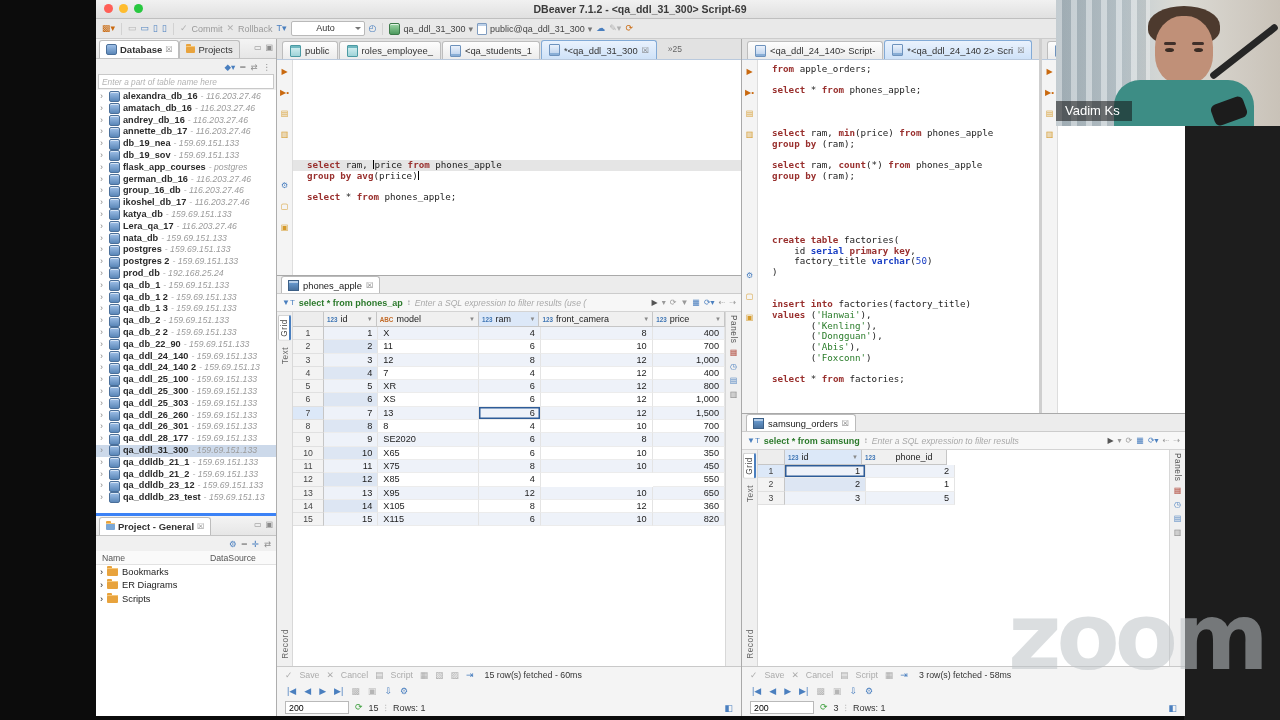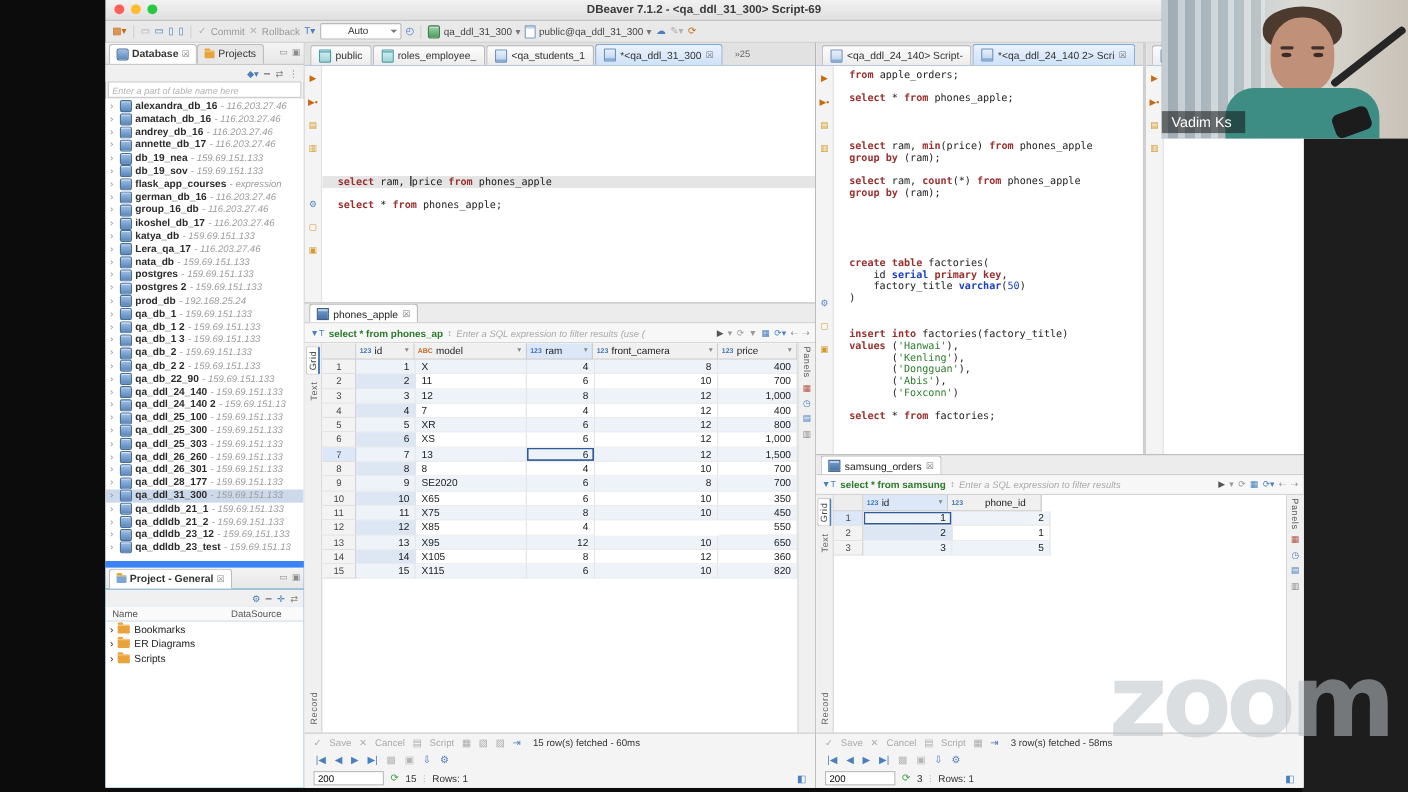--- a/index.html
+++ b/index.html
@@ -52,21 +52,21 @@
   .db-tree{flex:1;background:#fff;overflow:hidden;padding-top:1px}
   .trow{height:11.8px;line-height:11.8px;display:flex;align-items:center;gap:3px;padding-left:4px;
       white-space:nowrap;overflow:hidden}
   .trow.sel{background:#ccd9ea}
   .trow .chev{color:#888;font-size:9px;width:6px;flex:none}
   .trow .dbic{width:9px;height:9px;flex:none;border-radius:2px;background:linear-gradient(#9fc0e8,#5b87b8);
       box-shadow:inset 0 1px 0 rgba(255,255,255,.6);border:1px solid #4a6f9a}
   .trow .name{font-weight:bold;color:#2b2b2b;font-size:9.2px}
   .trow .host{color:#9b9b9b;font-style:italic;font-size:8.7px}
 
-  .proj-panel{height:200px;flex:none;display:flex;flex-direction:column;border-top:6px solid #3b82f6;background:#0ea5e9}
+  .proj-panel{height:200px;flex:none;display:flex;flex-direction:column;border-top:3px solid #3b82f6;background:#b91c1c}
   .proj-cols{height:13px;display:flex;font-size:8.7px;color:#555;background:#fafafa;border-bottom:1px solid #e2e2e2;align-items:center}
   .proj-cols .c1{width:108px;padding-left:6px}.proj-cols .c2{flex:1}
   .proj-tree{flex:1;background:#fff}
   .prow{height:13.5px;display:flex;align-items:center;gap:4px;padding-left:4px;font-size:9.3px;color:#222}
   .fold{width:11px;height:8px;background:#e8a33d;border-radius:1px;position:relative;box-shadow:inset 0 1px 0 #f6c77a;flex:none}
   .fold:before{content:"";position:absolute;top:-2px;left:0;width:5px;height:2px;background:#e8a33d;border-radius:1px 1px 0 0}
 
   
   .center-pane{width:464px;flex:none;display:flex;flex-direction:column;border-right:1px solid #a9a9a9;background:#fff}
   .right-pane{width:443px;flex:none;display:flex;flex-direction:column;background:#fff}
@@ -283,21 +283,21 @@
           <div class="trow">
             <span class="chev">›</span>
             <span class="dbic"></span>
             <span class="name">db_19_sov</span>
             <span class="host">- 159.69.151.133</span>
           </div>
           <div class="trow">
             <span class="chev">›</span>
             <span class="dbic"></span>
             <span class="name">flask_app_courses</span>
-            <span class="host">- expression</span>
+            <span class="host">- postgres</span>
           </div>
           <div class="trow">
             <span class="chev">›</span>
             <span class="dbic"></span>
             <span class="name">german_db_16</span>
             <span class="host">- 116.203.27.46</span>
           </div>
           <div class="trow">
             <span class="chev">›</span>
             <span class="dbic"></span>
@@ -539,20 +539,21 @@
             <div class="cl">&nbsp;</div>
             <div class="cl">&nbsp;</div>
             <div class="cl">&nbsp;</div>
             <div class="cl">&nbsp;</div>
             <div class="cl">&nbsp;</div>
             <div class="cl">&nbsp;</div>
             <div class="cl">&nbsp;</div>
             <div class="cl">&nbsp;</div>
             <div class="cl">&nbsp;</div>
             <div class="cl hl"><span class="tk-kw">select</span><span class="tk-pl"> ram, </span><span class="caret"></span><span class="tk-pl">price </span><span class="tk-kw">from</span><span class="tk-pl"> phones_apple</span></div>
+            <div class="cl"><span class="tk-kw">group by</span><span class="tk-pl"> </span><span class="tk-fn">avg</span><span class="tk-pl">(priice)</span><span class="caret"></span></div>
             <div class="cl">&nbsp;</div>
             <div class="cl"><span class="tk-kw">select</span><span class="tk-pl"> * </span><span class="tk-kw">from</span><span class="tk-pl"> phones_apple;</span></div>
           </div>
       </div>
 
       <div class="results phones">
         <div class="rtab-row">
           <div class="rtab">
             <span class="gicon"></span>
             <span>phones_apple</span>

